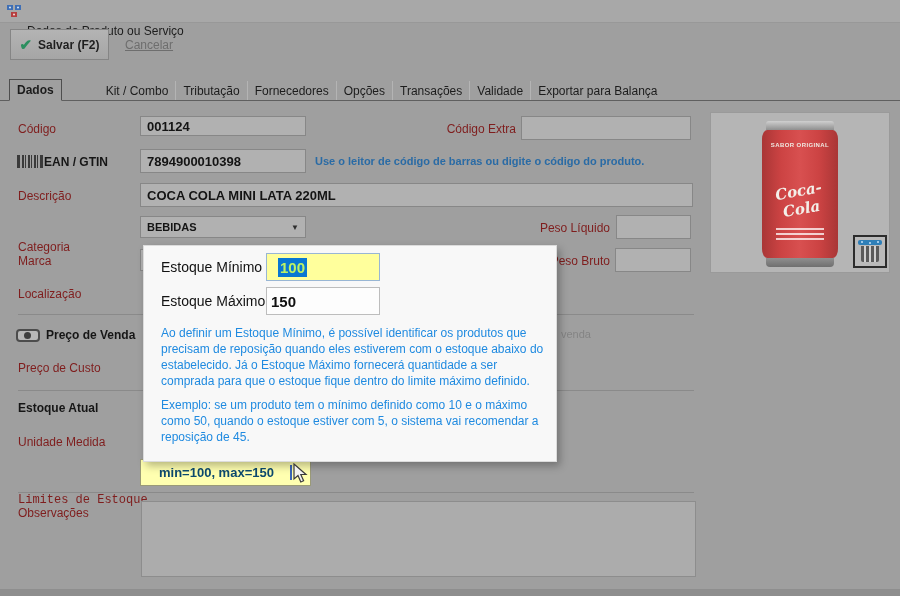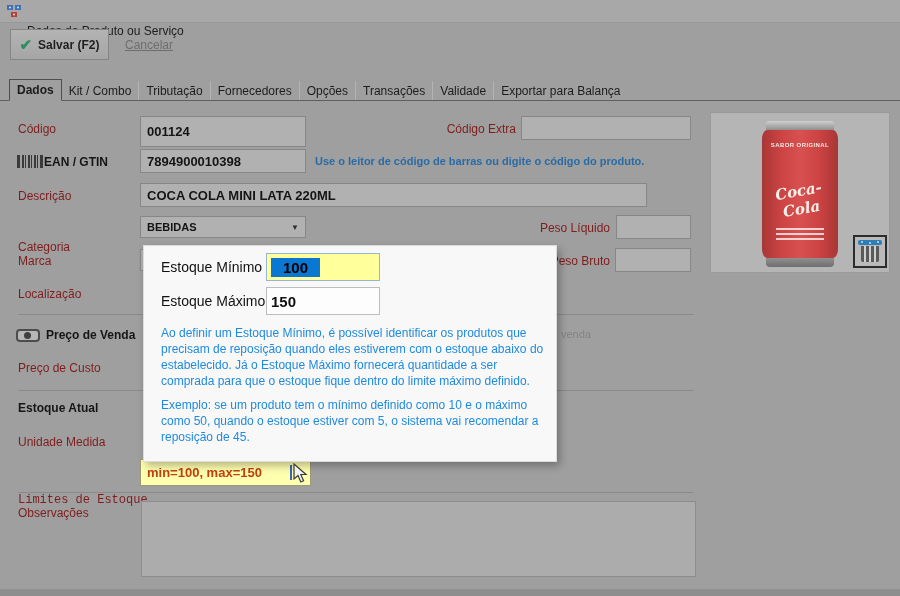--- a/index.html
+++ b/index.html
@@ -20,21 +20,21 @@
     border:1px solid #858585;display:flex;align-items:center;justify-content:center;gap:6px;
     font-size:12px;font-weight:bold;color:#1f1f1f;cursor:default;box-sizing:border-box;
   }
   .check{color:#2b8f5f;font-size:15px;font-weight:bold;line-height:1;}
   .link-cancel{position:absolute;left:125px;top:38px;font-size:12px;color:#6e6e6e;text-decoration:underline;}
   
   .tabbar{position:absolute;left:0;top:81px;width:900px;height:20px;border-bottom:1px solid #5f5f5f;display:flex;align-items:flex-end;padding-left:9px;box-sizing:border-box;}
   .tab{font-size:12px;color:#1c1c1c;padding:3px 7px 2px 7px;border-left:1px solid #b4b4b4;white-space:nowrap;}
   .tab:first-child{border-left:none;}
   .tab.active{border:1px solid #4e4e4e;border-bottom:1px solid #9f9f9f;background:#9f9f9f;margin-bottom:-1px;padding-bottom:3px;font-weight:bold;}
-  .tab.active + .tab{border-left:none;}
+  .tab.active + .tab{border-left:none;margin-left:37px;}
   
   .lbl{position:absolute;font-size:12px;color:#7f1d1d;}
   .lbl.b{font-weight:bold;color:#161616;}
   .fld{
     position:absolute;background:#b1b1b1;border:1px solid #878787;box-sizing:border-box;
     font-size:13px;font-weight:bold;color:#141414;display:flex;align-items:center;padding:0 6px;
   }
   .hintblue{position:absolute;font-size:11px;font-weight:600;color:#2a6ba5;}
   .divider{position:absolute;height:1px;background:#8a8a8a;}
   .combo{justify-content:space-between;font-size:11px;}
@@ -48,35 +48,35 @@
   .money{position:absolute;left:16px;top:329px;width:24px;height:13px;border:2px solid #4c4c4c;border-radius:4px;background:#b7b7b7;box-sizing:border-box;}
   .money::after{content:"";position:absolute;left:6px;top:1px;width:7px;height:7px;border-radius:50%;background:#3f3f3f;}
   
   .obs{position:absolute;left:141px;top:501px;width:555px;height:76px;background:#acacac;border:1px solid #8d8d8d;box-sizing:border-box;}
   
   .footer{position:absolute;left:0;top:589px;width:900px;height:7px;background:#8e8e8e;}
   
   .limites{
     position:absolute;left:140px;top:459px;width:171px;height:27px;
     background:#ffffb0;border:1px solid #9a9a78;box-sizing:border-box;
-    display:flex;align-items:center;padding:0 6px;
-    font-size:13px;font-weight:bold;color:#c2410c;
+    display:flex;align-items:center;padding:0 18px;
+    font-size:13px;font-weight:bold;color:#0c4a6e;
   }
   .caret{position:absolute;left:290px;top:465px;width:2px;height:15px;background:#3a64b4;}
   
   .popup{
     position:absolute;left:143px;top:245px;width:414px;height:217px;
     background:#f8f8f8;border:1px solid #dcdcdc;box-shadow:3px 4px 8px rgba(0,0,0,.28);
     z-index:10;box-sizing:border-box;
   }
   .popup .plbl{position:absolute;left:17px;font-size:14px;color:#121212;}
   .pfld{position:absolute;left:122px;width:114px;height:28px;box-sizing:border-box;display:flex;align-items:center;padding:0 4px;font-size:15px;font-weight:bold;color:#101010;}
   .pfld.min{top:7px;background:#ffff9c;border:1px solid #98b6d4;}
   .pfld.max{top:41px;background:#fdfdfd;border:1px solid #bdbdbd;}
-  .sel{background:#0a77d2;color:#000000;padding:1px 12px;}
+  .sel{background:#0a77d2;color:#bef264;padding:1px 2px;margin-left:7px;}
   .ptext{position:absolute;left:17px;width:384px;font-size:12px;line-height:16px;color:#1f8ae0;}
   
   .imgpanel{position:absolute;left:710px;top:112px;width:180px;height:161px;background:#b5b5b5;border:1px solid #9a9a9a;box-sizing:border-box;}
   .can{position:absolute;left:49px;top:8px;width:80px;height:146px;}
   .can-rim{position:absolute;left:6px;top:0;width:68px;height:9px;background:linear-gradient(#cfcfcf,#8f8f8f);border-radius:3px 3px 0 0;}
   .can-body{position:absolute;left:2px;top:9px;width:76px;height:128px;border-radius:5px/9px;
     background:linear-gradient(90deg,#a93636 0%,#cc4343 25%,#d85050 50%,#cc4343 75%,#a93636 100%);}
   .can-bottom{position:absolute;left:6px;top:137px;width:68px;height:9px;background:linear-gradient(#8f8f8f,#6f6f6f);border-radius:0 0 4px 4px;}
   .can-top-label{position:absolute;left:0;top:12px;width:76px;text-align:center;font-size:6px;font-weight:bold;letter-spacing:.4px;color:#efe9e2;}
   .can-logo{position:absolute;left:0;top:52px;width:76px;text-align:center;
@@ -119,31 +119,31 @@
     <span class="tab">Kit / Combo</span>
     <span class="tab">Tributação</span>
     <span class="tab">Fornecedores</span>
     <span class="tab">Opções</span>
     <span class="tab">Transações</span>
     <span class="tab">Validade</span>
     <span class="tab">Exportar para Balança</span>
   </div>
 
   <span class="lbl" style="left:18px;top:122px;">Código</span>
-  <div class="fld" style="left:140px;top:116px;width:166px;height:31px;">001124</div>
+  <div class="fld" style="left:140px;top:116px;width:166px;height:20px;">001124</div>
   <span class="lbl" style="left:430px;top:122px;width:86px;text-align:right;">Código Extra</span>
   <div class="fld" style="left:521px;top:116px;width:170px;height:24px;"></div>
 
   <div class="barcode"></div>
   <span class="lbl b" style="left:44px;top:155px;">EAN / GTIN</span>
   <div class="fld" style="left:140px;top:149px;width:166px;height:24px;">7894900010398</div>
   <span class="hintblue" style="left:315px;top:155px;">Use o leitor de código de barras ou digite o código do produto.</span>
 
   <span class="lbl" style="left:18px;top:189px;">Descrição</span>
-  <div class="fld" style="left:140px;top:183px;width:507px;height:24px;">COCA COLA MINI LATA 220ML</div>
+  <div class="fld" style="left:140px;top:183px;width:553px;height:24px;">COCA COLA MINI LATA 220ML</div>
 
   <span class="lbl" style="left:18px;top:221px;margin-top:19px;">Categoria</span>
   <div class="fld combo" style="left:140px;top:216px;width:166px;height:22px;">
     <span>BEBIDAS</span>
     <span class="arr">▼</span>
   </div>
   <span class="lbl" style="left:520px;top:221px;width:90px;text-align:right;">Peso Líquido</span>
   <div class="fld" style="left:616px;top:215px;width:75px;height:24px;"></div>
 
   <span class="lbl" style="left:18px;top:254px;">Marca</span>

